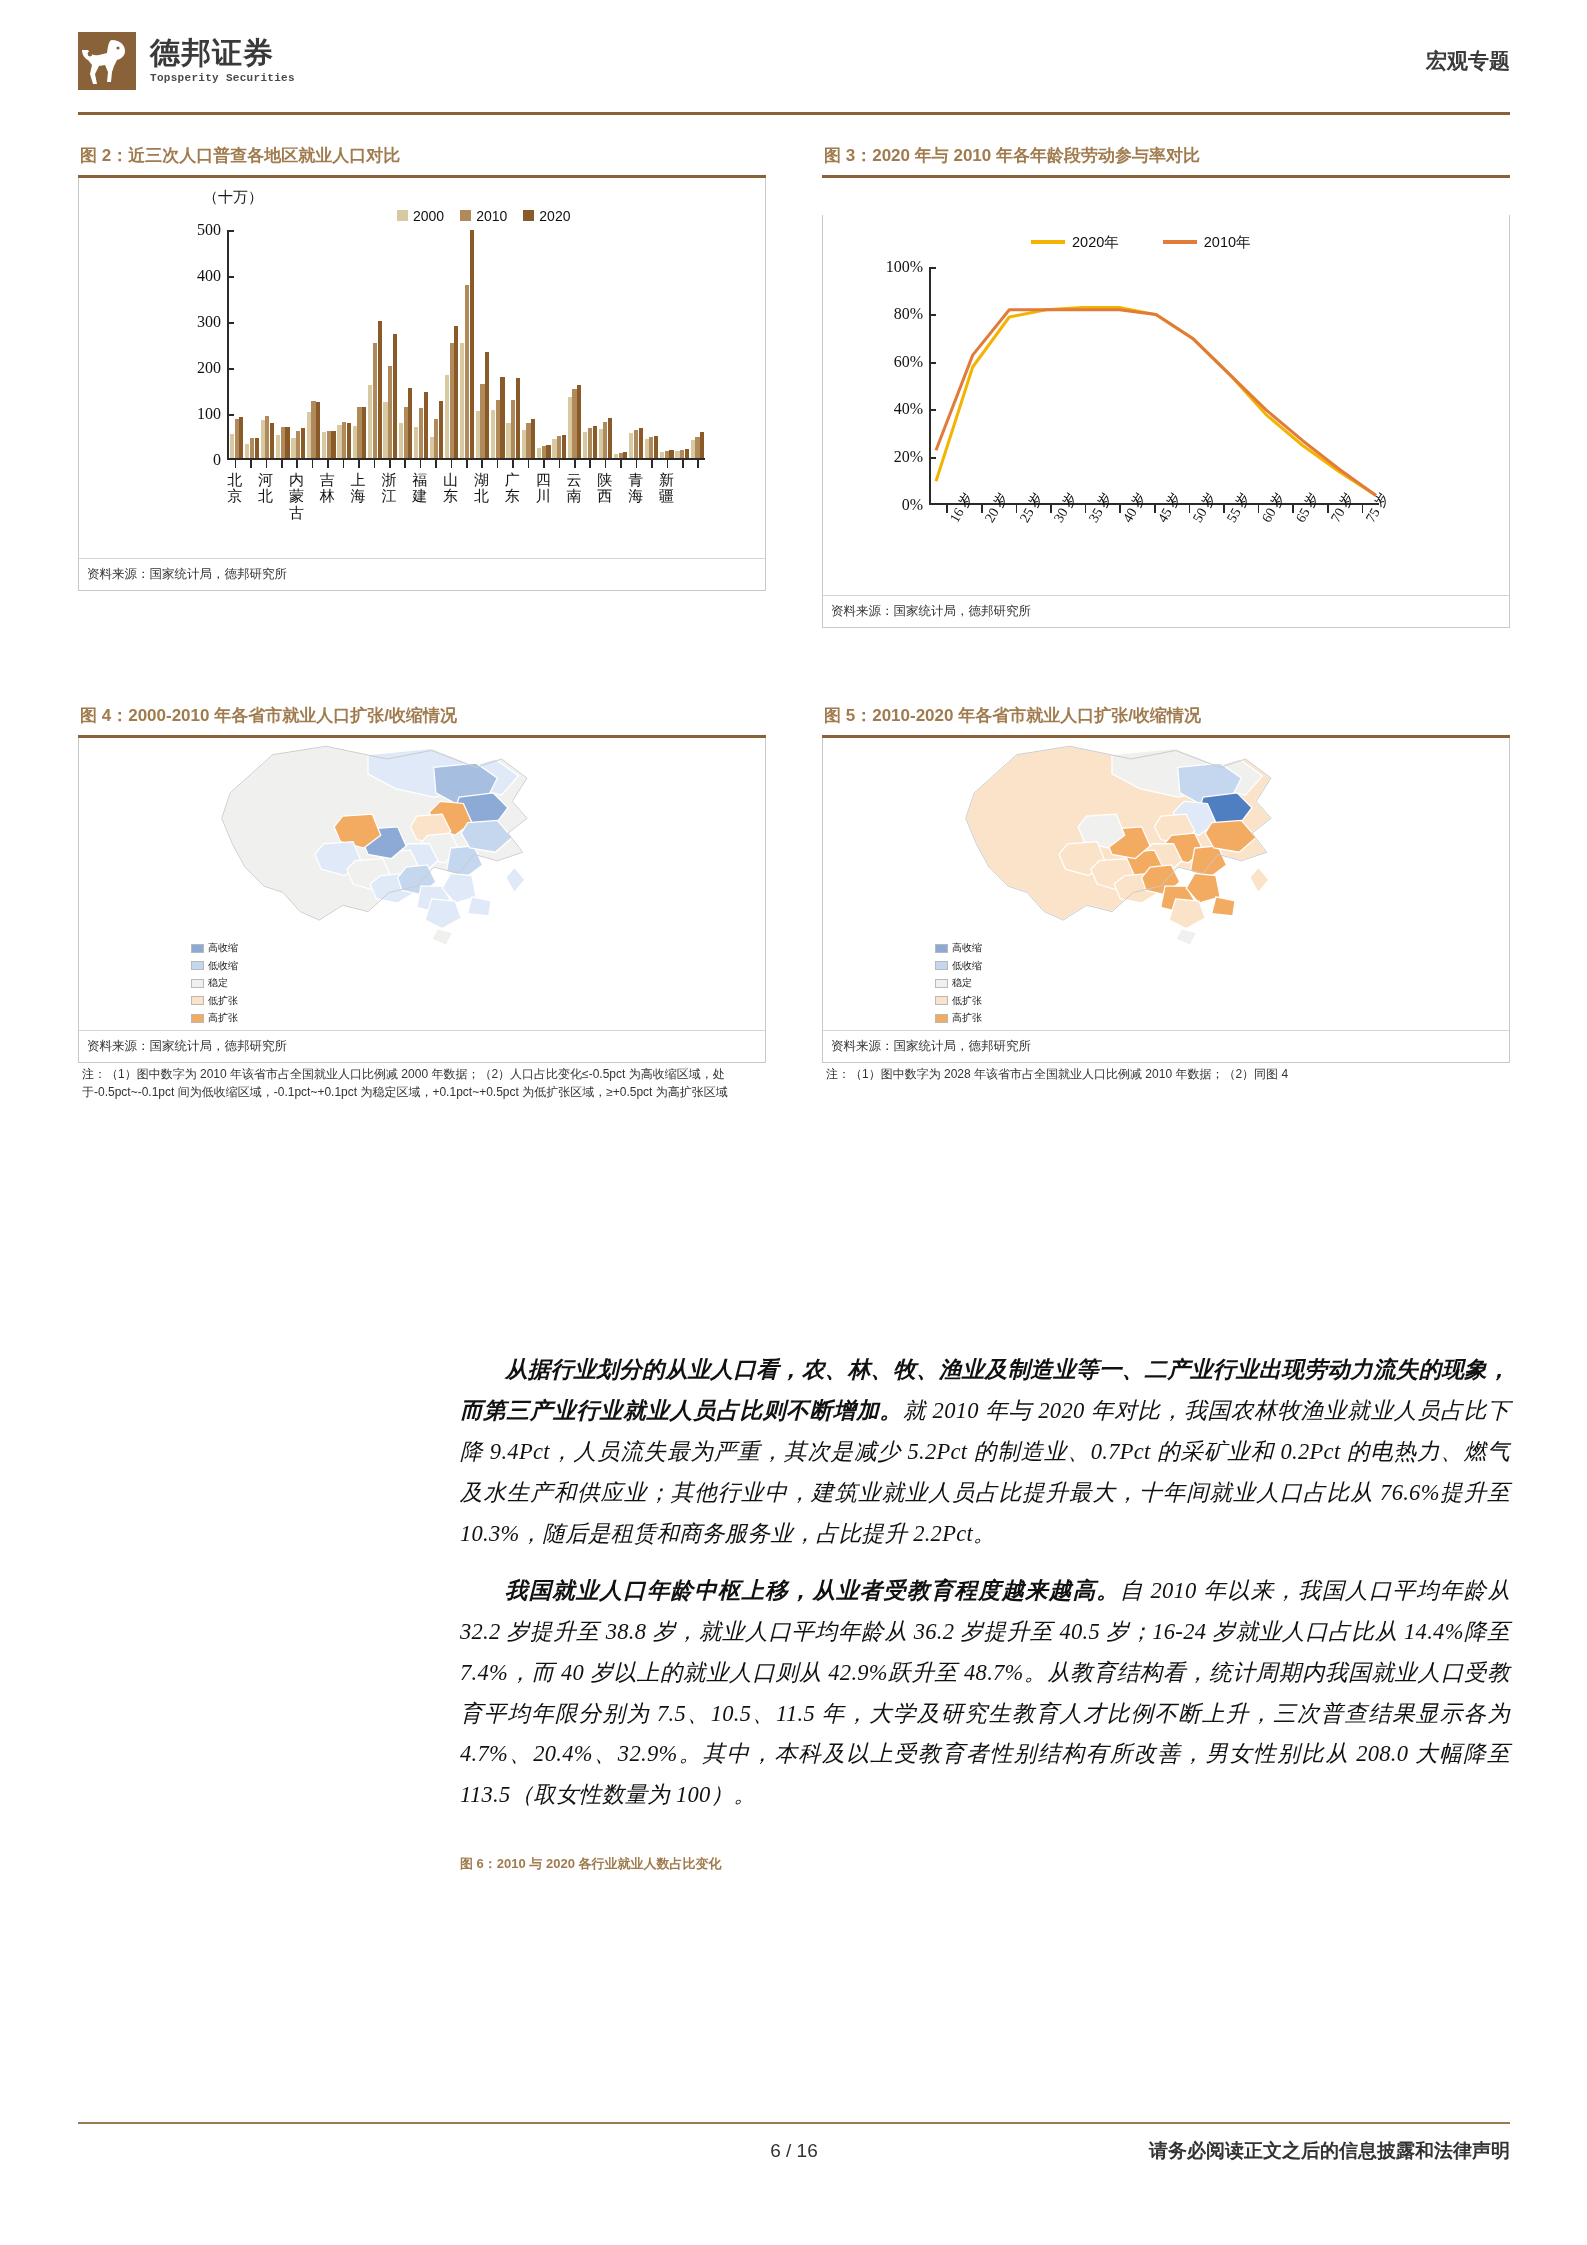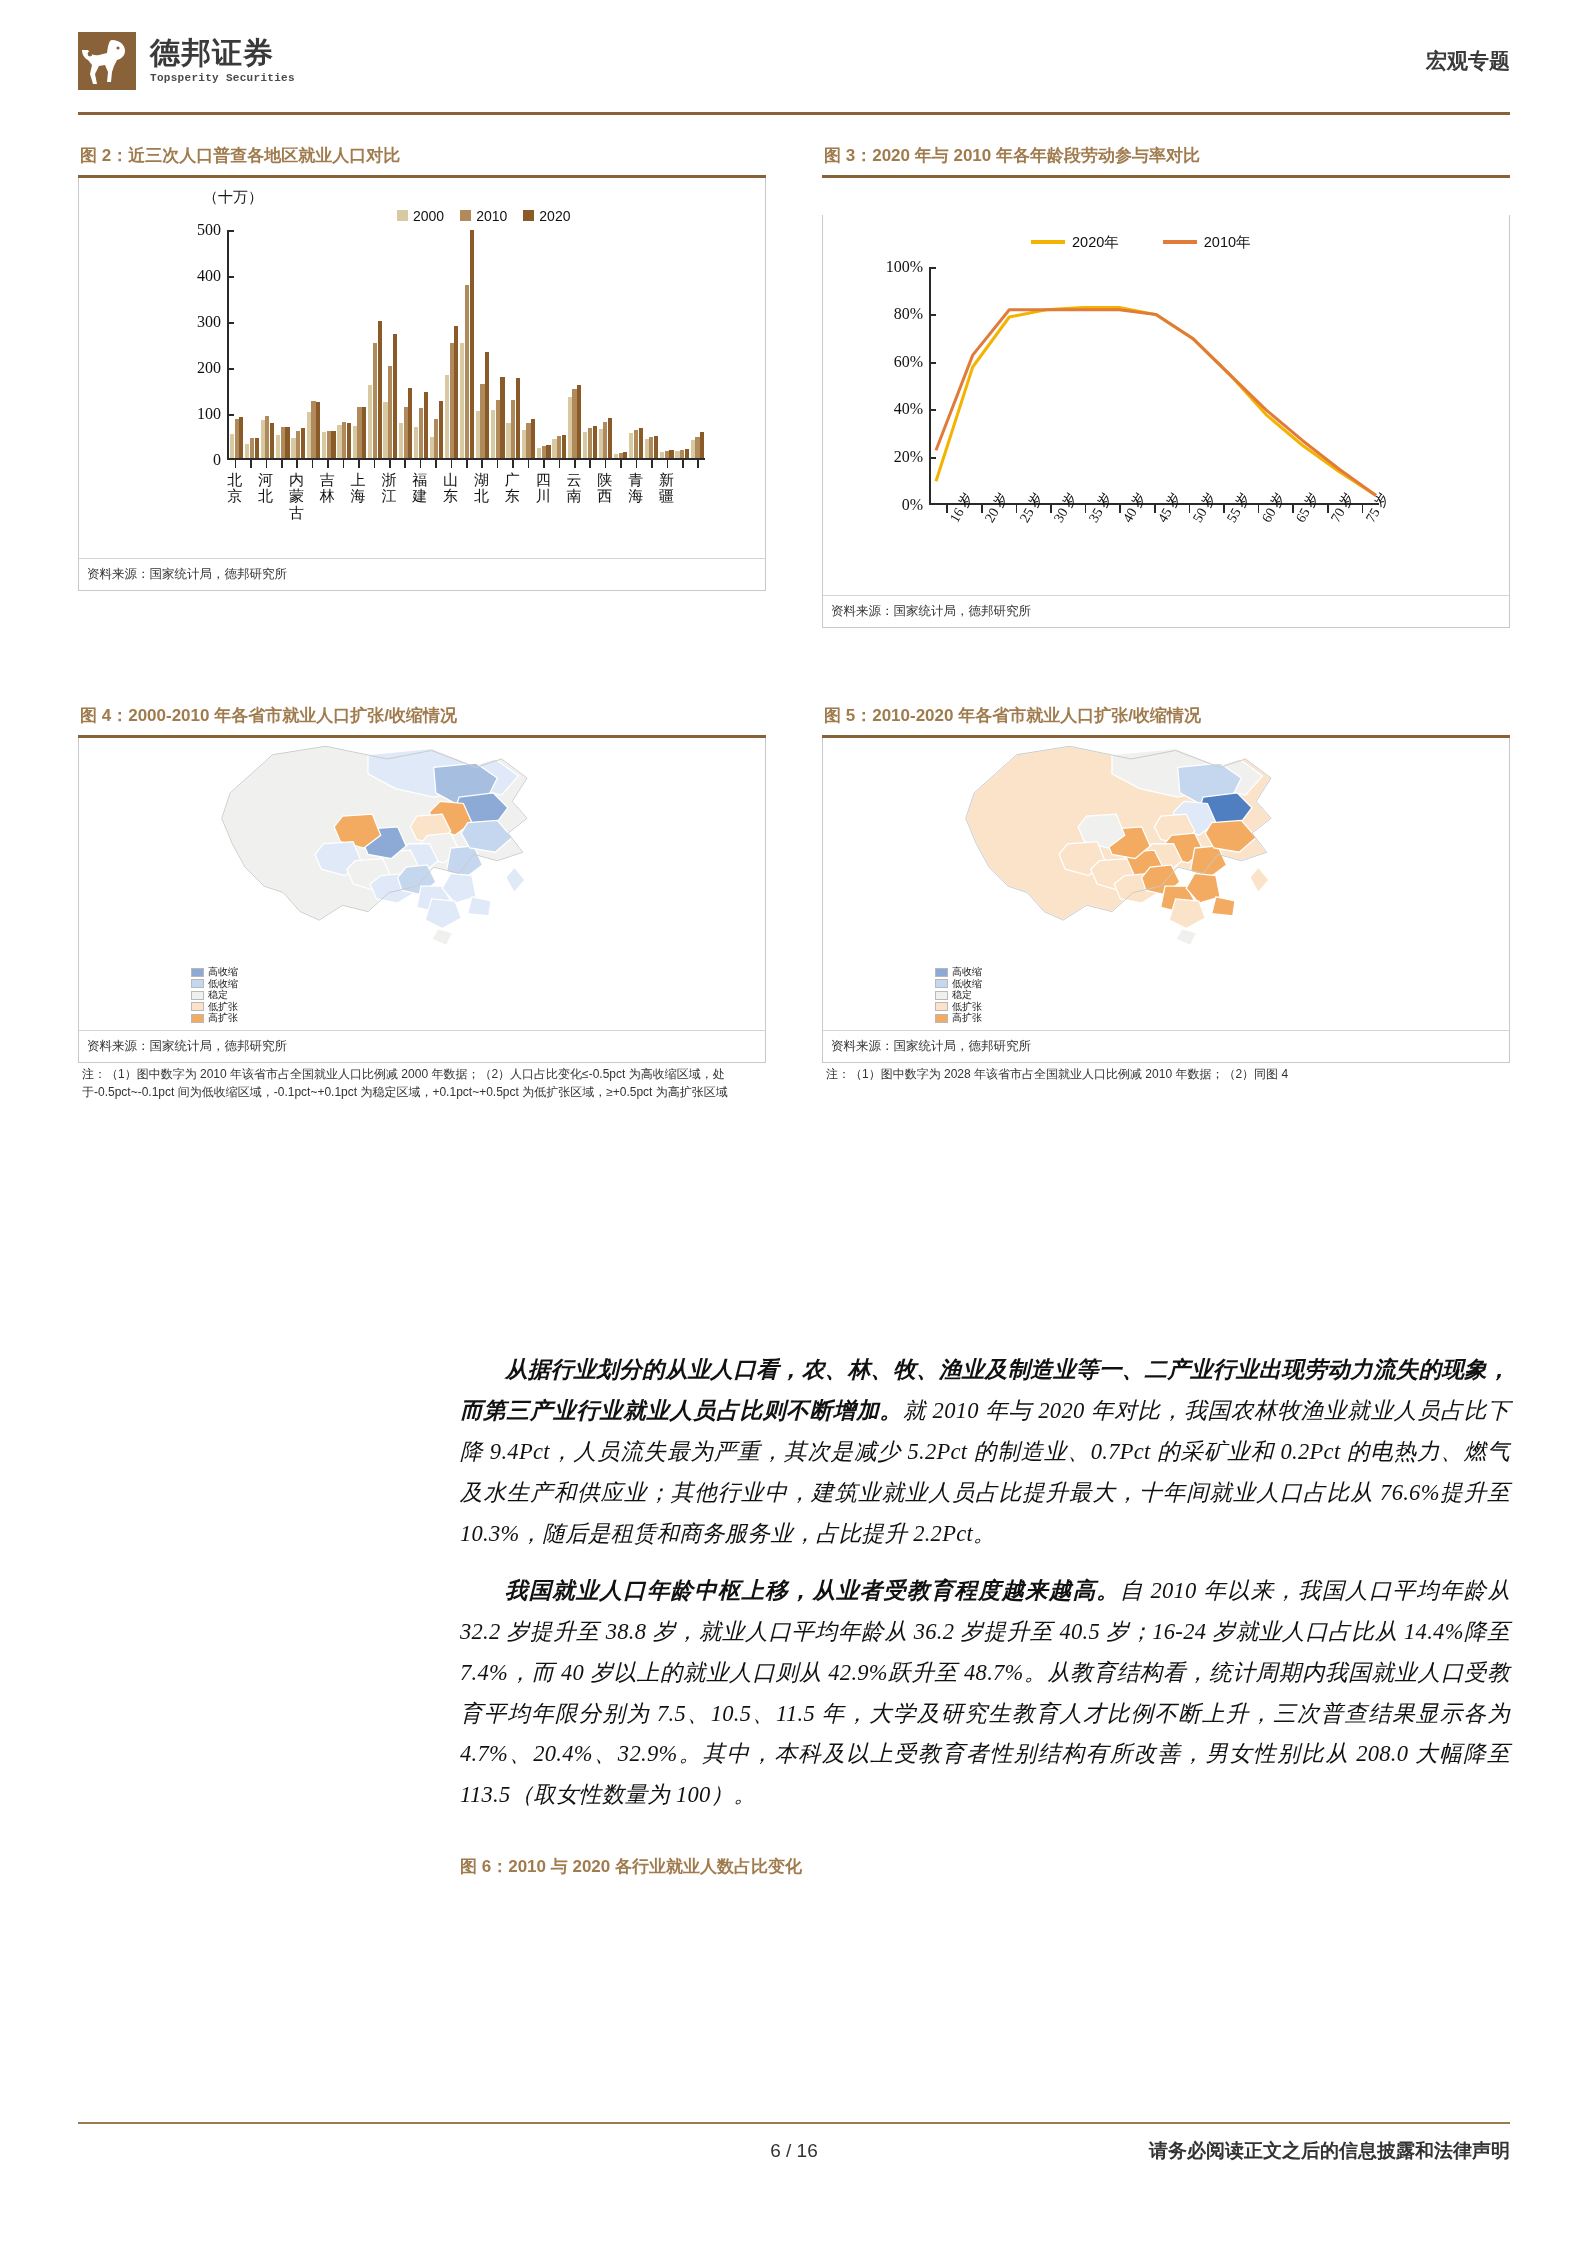--- a/index.html
+++ b/index.html
@@ -184,21 +184,21 @@
     font-family: "Liberation Serif", serif;
   }
 
   
   .mapwrap { position: relative; height: 292px; }
   .map-legend {
     position: absolute; left: 112px; bottom: 6px;
     display: flex; flex-direction: column; gap: 1px;
     font-family: "Liberation Sans", sans-serif; font-size: 10px; color: #222;
   }
-  .map-legend .li { display: flex; align-items: center; gap: 4px; line-height: 1.05; }
+  .map-legend .li { display: flex; align-items: center; gap: 4px; line-height: 1.05; margin-top: 6px; }
   .map-legend .sw { width: 13px; height: 9px; display: inline-block; border: 0.5px solid #b9b9b9; }
 
   
   .body-text {
     position: absolute;
     left: 460px; top: 1350px;
     width: 1050px;
   }
   .para {
     font-family: "Liberation Serif", "DejaVu Serif", serif;
@@ -209,21 +209,21 @@
     text-indent: 2em;
     margin-bottom: 16px;
     letter-spacing: 0.3px;
   }
   .para b { font-weight: 700; }
   .para .ital { font-style: italic; }
 
   .fig6-title {
     position: absolute; left: 460px; top: 1855px;
     font-family: "Liberation Sans", sans-serif;
-    font-size: 17px; font-weight: 700; color: #a07b4e;
+    font-size: 13px; font-weight: 700; color: #a07b4e;
   }
 
   
   .footer-rule {
     position: absolute; left: 78px; top: 2122px;
     width: 1432px; height: 2px; background: #9a7a52;
   }
   .footer {
     position: absolute; left: 78px; top: 2138px;
     width: 1432px; display: flex; align-items: center; justify-content: space-between;

